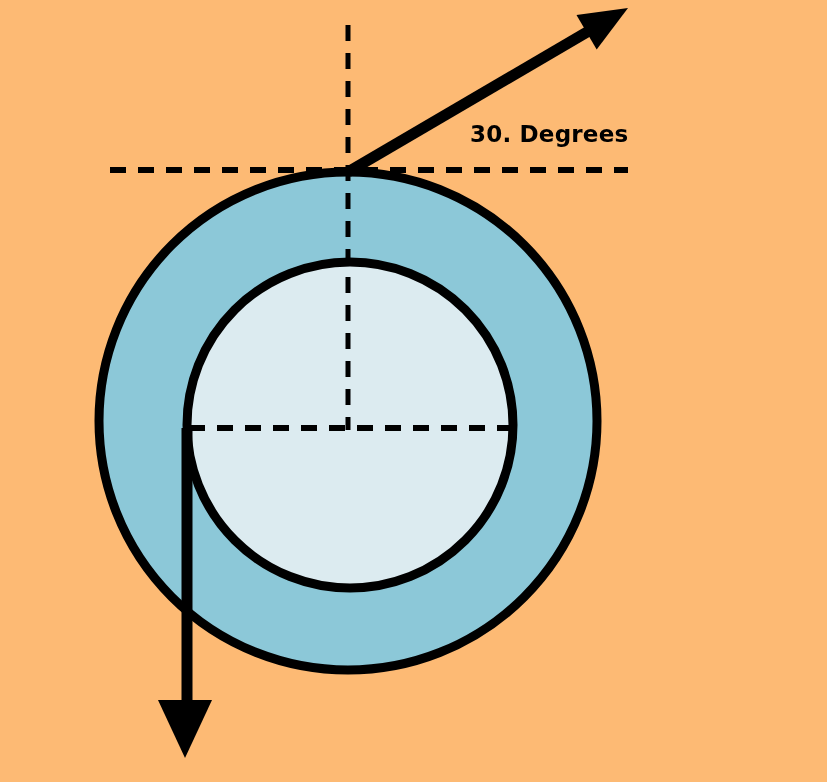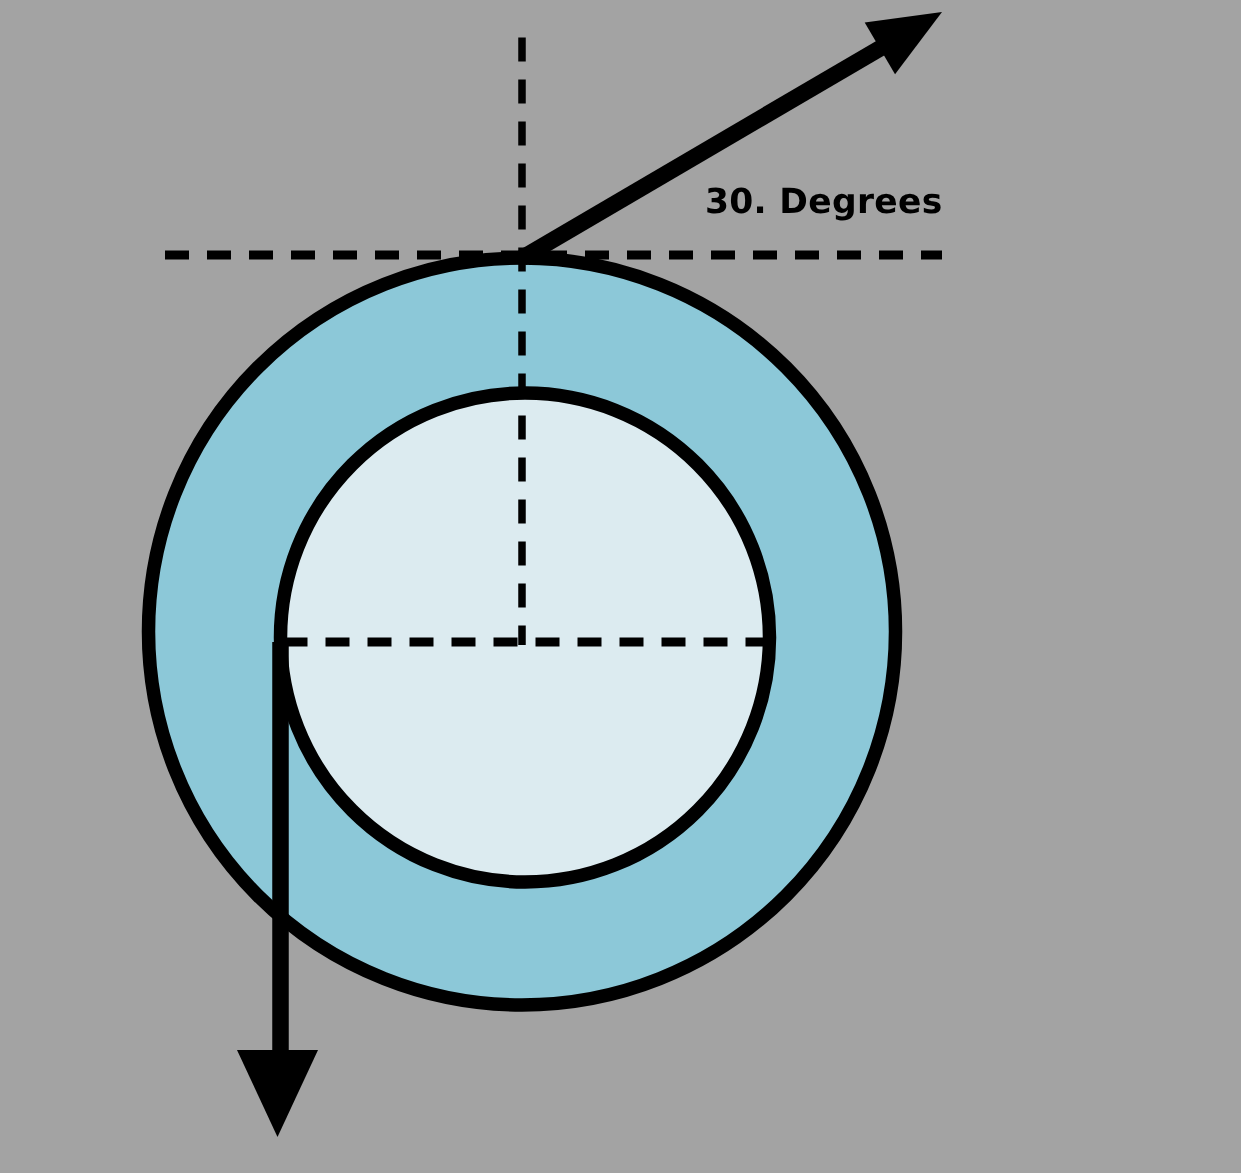--- a/index.html
+++ b/index.html
@@ -29,21 +29,21 @@
     font-family: "DejaVu Sans", sans-serif;
     font-size: 23px;
     font-weight: bold;
     fill: #000000;
     letter-spacing: 0.2px;
   }
 </style>
 </head>
 <body>
 
-<div id="diagram-canvas" style="background: #a3a3a3;">
+<div id="diagram-canvas" style="background: #fdba74;">
 
   <svg id="diagram-svg" viewBox="0 0 827 782" xmlns="http://www.w3.org/2000/svg">
 
     <circle id="outer-circle" cx="348" cy="421" r="249" fill="#8CC8D8" stroke="#000000" stroke-width="9"></circle>
 
     <circle id="inner-circle" cx="350" cy="425" r="163" fill="#DCEBF0" stroke="#000000" stroke-width="9"></circle>
 
     <line id="dash-vertical" x1="348" y1="25" x2="348" y2="430" stroke="#000000" stroke-width="5" stroke-dasharray="16 12"></line>
 
     <line id="dash-inner-horizontal" x1="189" y1="428" x2="510" y2="428" stroke="#000000" stroke-width="6" stroke-dasharray="16 12"></line>

